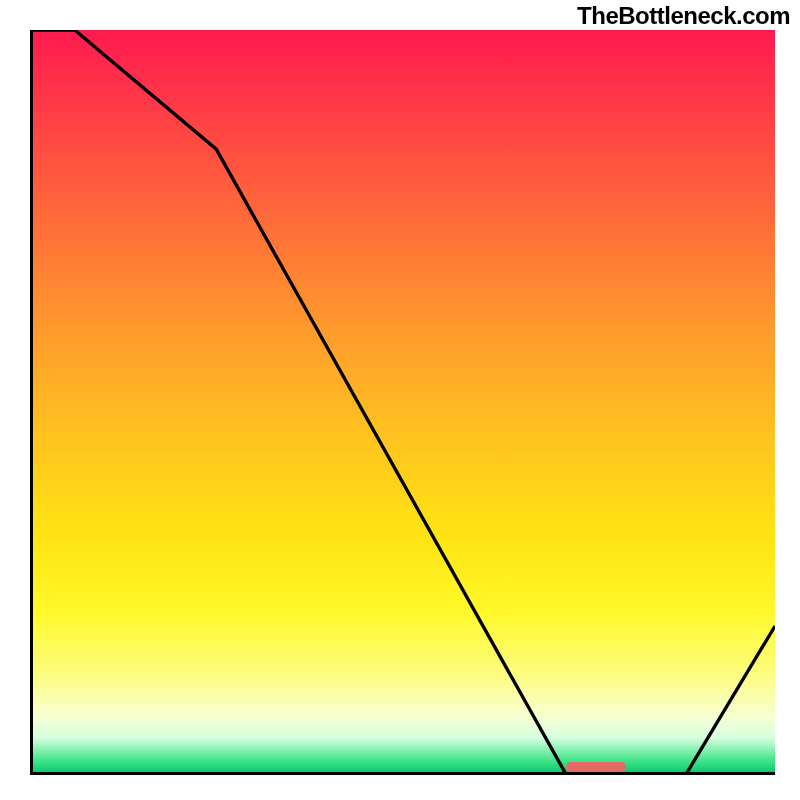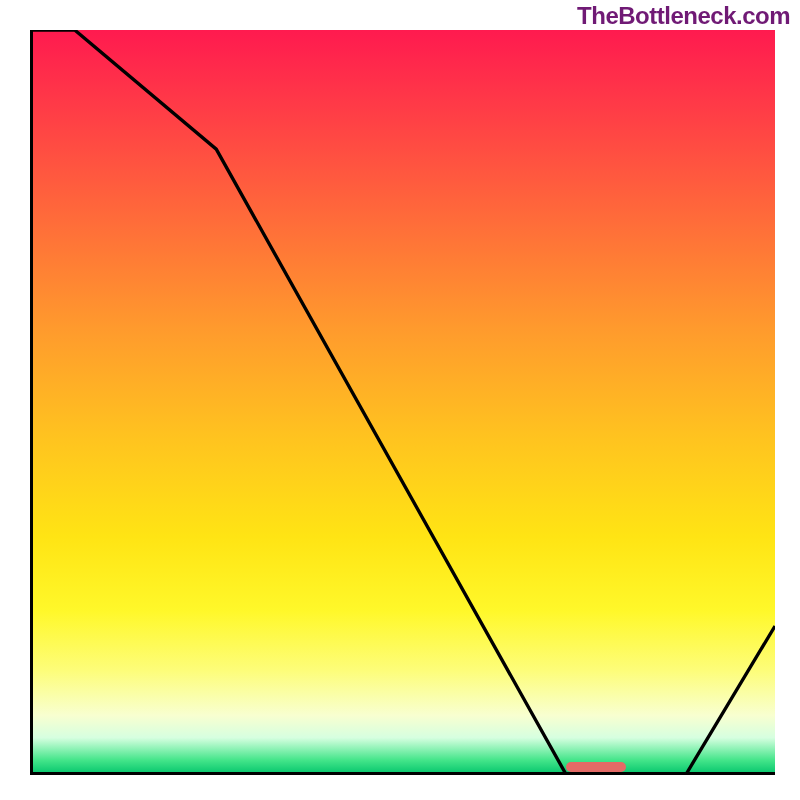--- a/index.html
+++ b/index.html
@@ -15,21 +15,21 @@
     position: relative;
     width: 800px;
     height: 800px;
   }
   .watermark {
     position: absolute;
     top: 2px;
     right: 10px;
     font-size: 24px;
     font-weight: bold;
-    color: #701a75;
+    color: #000000;
     letter-spacing: -0.5px;
   }
   .plot-box {
     position: absolute;
     left: 30px;
     top: 30px;
     width: 745px;
     height: 745px;
   }
   .gradient {

